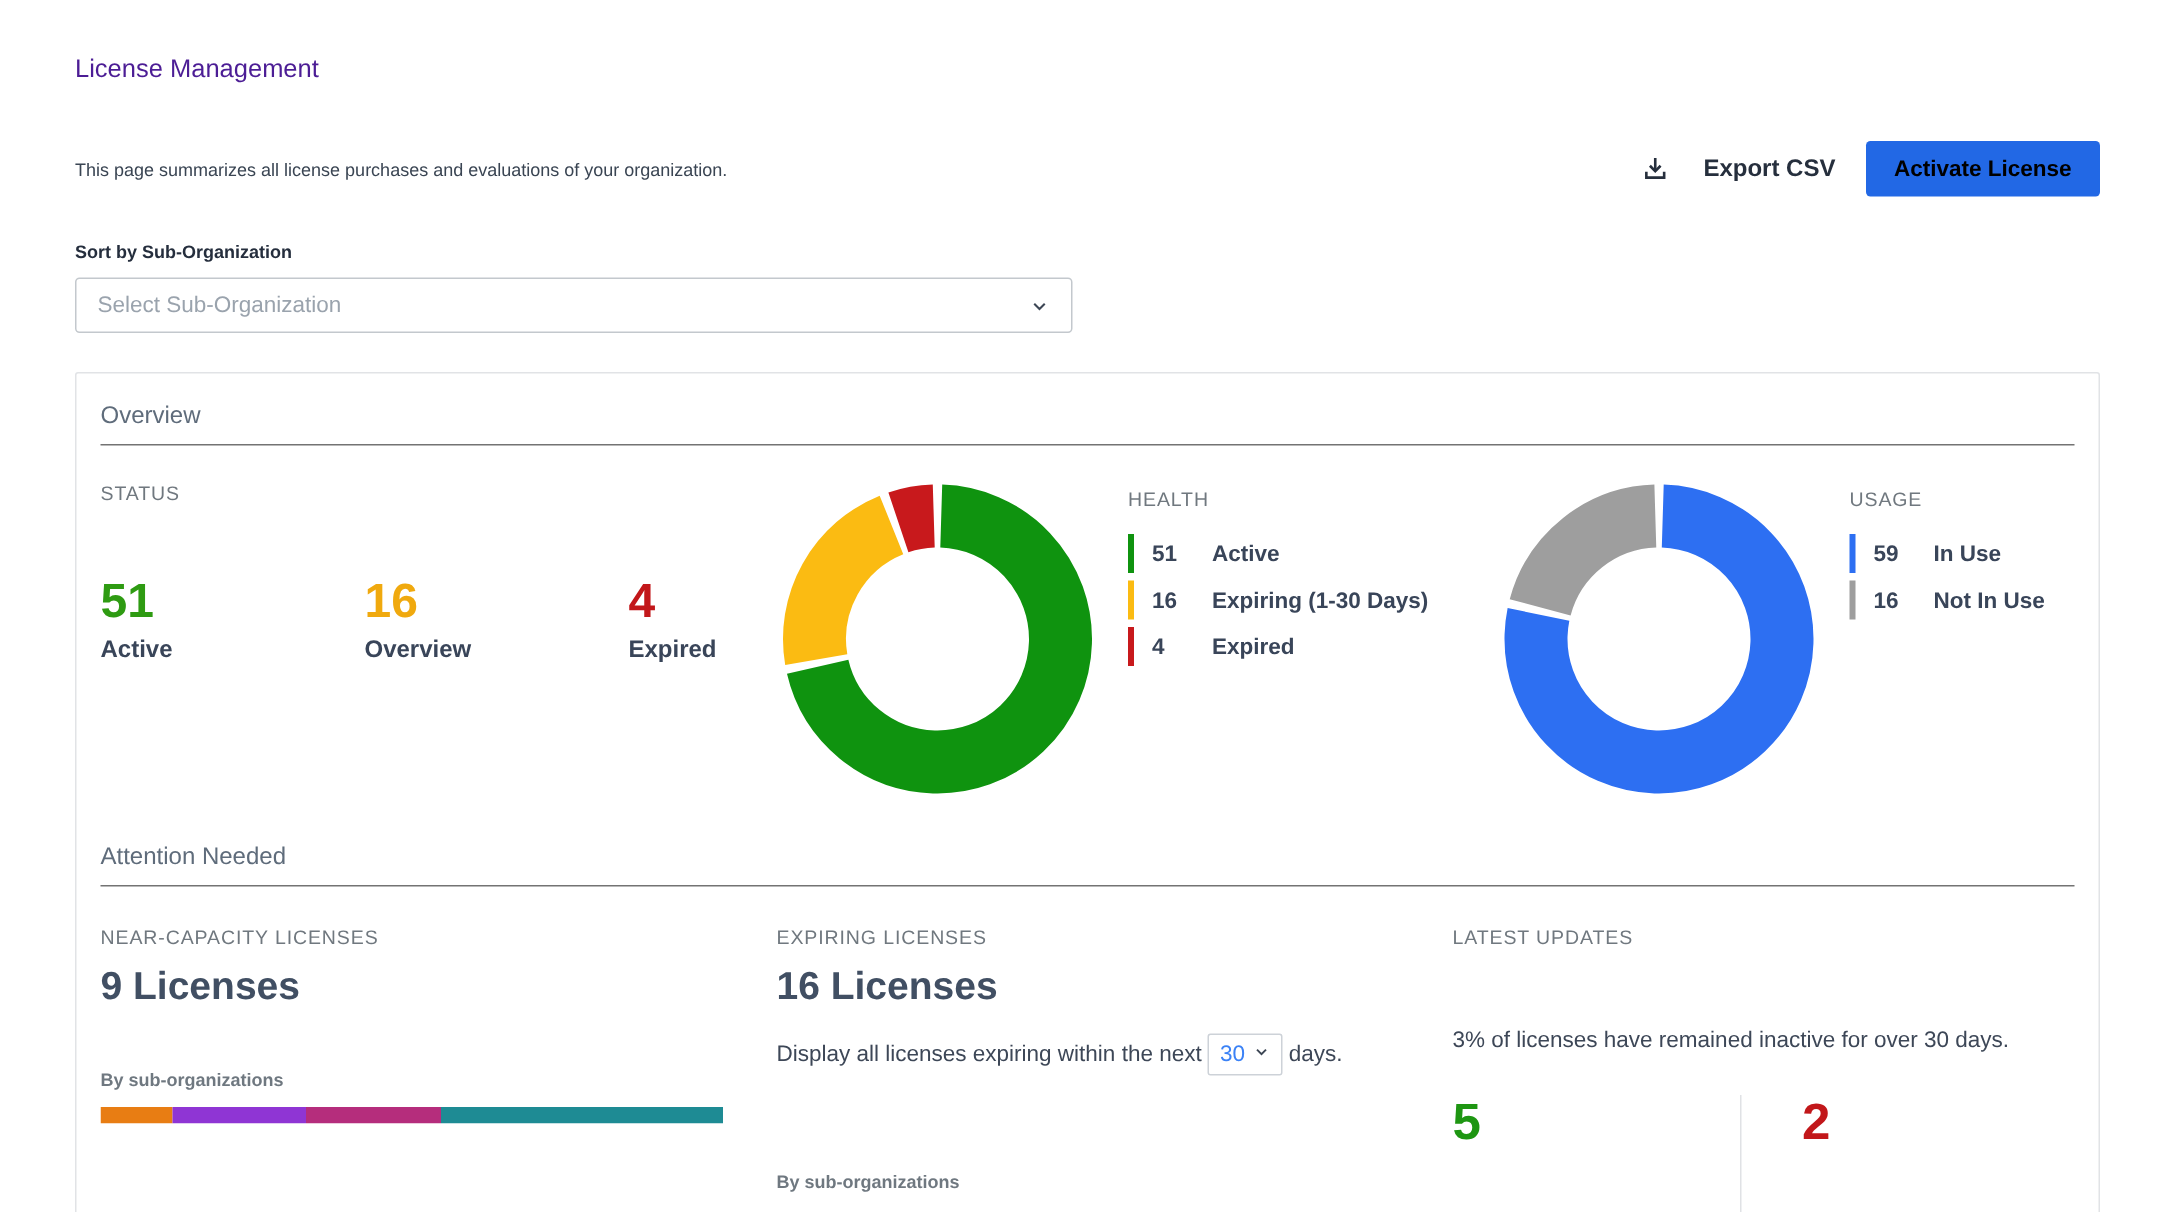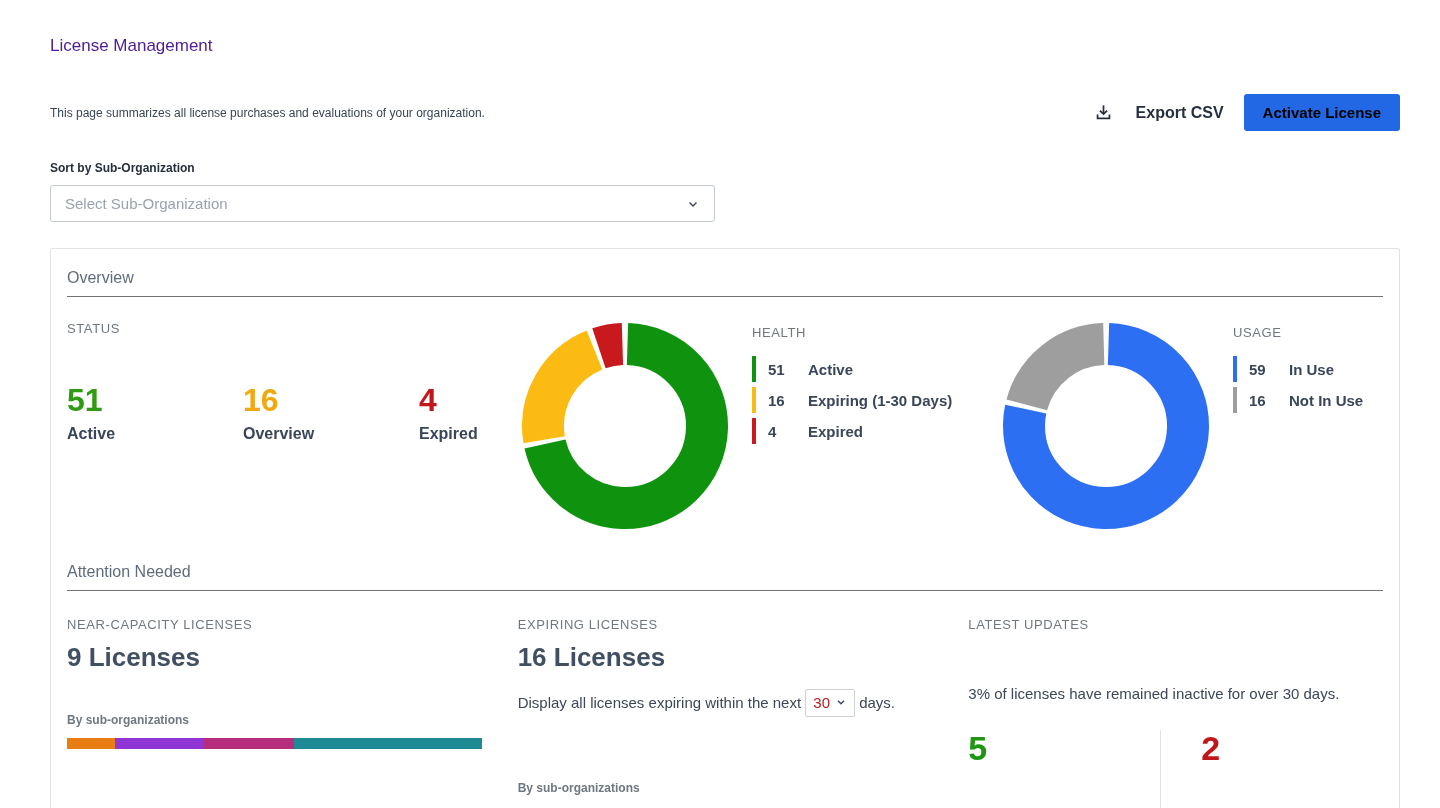--- a/index.html
+++ b/index.html
@@ -67,21 +67,21 @@
   .legend-usage { width: 150px; }
 
   
   .attention { margin-top: 32px; }
   .att-grid { display: grid; grid-template-columns: 1fr 1fr 1fr; gap: 36px; margin-top: 26px; }
   .att-count { margin-top: 10px; font-size: 26px; font-weight: 600; color: #414f63; }
   .att-desc { margin-top: 16px; font-size: 15px; line-height: 1.62; color: #3d4757; max-width: 420px; }
   .inline-select {
     display: inline-flex; align-items: center; gap: 5px;
     border: 1px solid #cdd2d8; border-radius: 2px; padding: 1px 7px;
-    font-size: 15px; color: #b91c1c; cursor: pointer; background: #fff; vertical-align: baseline;
+    font-size: 15px; color: #3b82f6; cursor: pointer; background: #fff; vertical-align: baseline;
   }
   .suborg-label { font-size: 12px; font-weight: 700; color: #6f7880; }
   .mt-col1 { margin-top: 40px; }
   .mt-col2 { margin-top: 64px; }
   .stack-bar { display: flex; height: 11px; margin-top: 11px; overflow: hidden; }
   .stack-seg { height: 100%; }
 
   .updates-text { margin-top: 50px; }
   .counters { display: flex; margin-top: 24px; }
   .counter-cell { width: 192px; }

